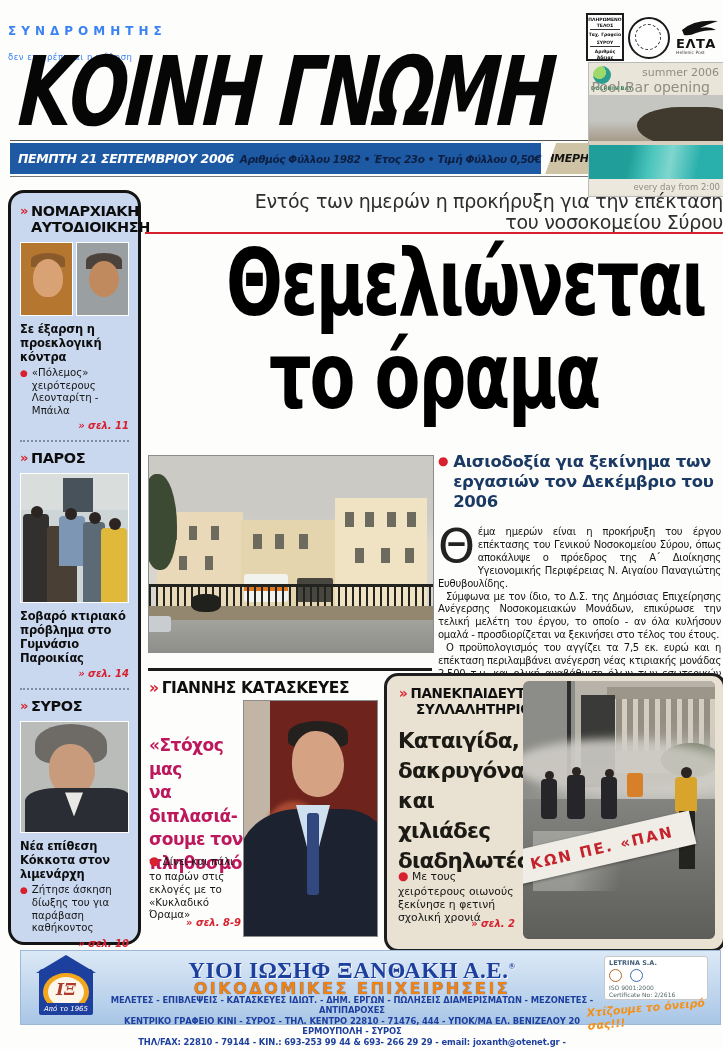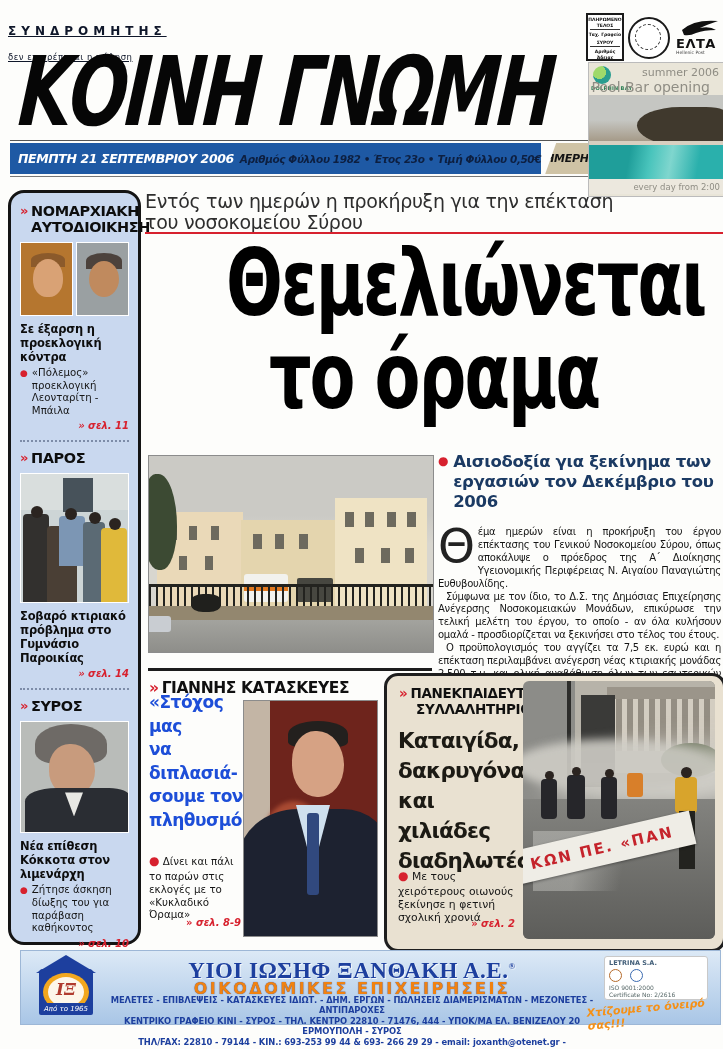--- a/index.html
+++ b/index.html
@@ -2,21 +2,21 @@
 <html><head>
 <meta charset="utf-8">
 <style>
   html,body{margin:0;padding:0;background:#e9e9e9;}
   #page{position:relative;width:723px;height:1049px;background:#fdfdfb;overflow:hidden;
         font-family:"DejaVu Sans",sans-serif;color:#111;}
   .abs{position:absolute;}
   .nw{white-space:nowrap;}
 
   
-  .subscriber{left:8px;top:24px;color:#0f172a;text-decoration:underline;}
+  .subscriber{left:8px;top:24px;color:#3b82f6;}
   .subscriber .s1{font-size:12px;font-weight:bold;letter-spacing:5px;}
   .subscriber .s2{font-size:8.5px;margin-top:14px;letter-spacing:.5px;}
   .masthead{left:16px;top:46px;font-size:96px;line-height:92px;font-weight:bold;font-style:italic;
             letter-spacing:-4px;color:#060606;transform:scaleX(.72) skewX(-6deg);transform-origin:left bottom;}
   .stamp-rect{left:586px;top:13px;width:34px;height:44px;border:2px solid #1a1a1a;background:#fff;
               text-align:center;overflow:hidden;}
   .stamp-rect .t{font-size:4.5px;font-weight:bold;line-height:5.5px;margin-top:2px;}
   .stamp-rect .n{font-size:11px;font-weight:bold;line-height:11px;}
   .stamp-rect .hr{border-top:1px solid #333;margin:1px 2px;}
   .stamp-circle{left:628px;top:17px;width:38px;height:38px;border:2.5px solid #1a1a1a;border-radius:50%;
@@ -47,21 +47,21 @@
   .pool-l2{position:absolute;right:14px;top:16px;font-size:14px;color:#8f8d84;}
   .pool-photo{position:relative;height:84px;background:linear-gradient(#c5c6c2 0 30%,#a59a88 55%,#8f8678 60%);overflow:hidden;}
   .pool-hill{position:absolute;right:-8px;top:12px;width:95px;height:40px;background:#40392d;border-radius:50% 30% 10% 60%;}
   .pool-deck{position:absolute;left:0;top:46px;width:135px;height:5px;background:#d8cfc0;}
   .pool-water{position:absolute;left:0;top:50px;width:135px;height:34px;
               background:linear-gradient(100deg,#1f9e9a 0 30%,#49c4bc 45%,#7fd6ce 60%,#2ab0ac 80%);}
   .pool-foot{height:15px;background:rgba(235,232,222,.92);display:flex;align-items:center;justify-content:flex-end;
              padding-right:4px;font-size:8.5px;color:#8f8d84;}
 
   
-  .kicker{left:145px;top:191px;width:578px;text-align:left;color:#2e2e2e;font-size:19px;line-height:21px;letter-spacing:-.3px;}
+  .kicker{left:145px;top:191px;width:578px;text-align:right;color:#2e2e2e;font-size:19px;line-height:21px;letter-spacing:-.3px;}
   .redline{left:145px;top:232px;width:578px;height:2px;background:#d7212e;}
   .hlwrap{left:145px;top:237px;width:578px;text-align:center;}
   .hl{font-size:93px;font-weight:bold;letter-spacing:-3px;line-height:93px;color:#000;
       transform:scaleX(.72);transform-origin:center top;white-space:nowrap;}
 
   .photo{overflow:hidden;border:1px solid #8c8c8c;background:#ccc;}
   .hospital{left:148px;top:455px;width:284px;height:196px;background:linear-gradient(#cbcac5 0 30%,#d8d6cf 45%);}
   .hosp-bldg{position:absolute;background:#ead9b8;}
   .win{position:absolute;background:#6d6a5e;}
   .hosp-tree{position:absolute;left:-6px;top:18px;width:34px;height:96px;background:#3c4a33;border-radius:40% 60% 50% 50%;}
@@ -83,21 +83,21 @@
   .body p.ind{text-indent:8px;}
   .dropcap{float:left;font-size:47px;line-height:38px;font-weight:400;margin:1px 3px 0 0;color:#222;}
   .pref{color:#d7212e;font-weight:bold;font-style:italic;font-size:10px;text-align:right;margin-top:2px;}
   .pref .chev{font-style:normal;}
 
   
   .sep{left:148px;top:668px;width:284px;height:3px;background:#1c1c1c;}
   .kick{display:flex;align-items:baseline;gap:3px;font-weight:bold;color:#101010;}
   .kick .chev{color:#d7212e;}
   .malt-kick{left:149px;top:679px;font-size:15.5px;letter-spacing:-.4px;}
-  .quote{left:149px;top:691px;width:97px;color:#1d4ed8;font-weight:bold;font-size:17px;line-height:23.5px;letter-spacing:-.5px;}
+  .quote{left:149px;top:734px;width:97px;color:#be185d;font-weight:bold;font-size:17px;line-height:23.5px;letter-spacing:-.5px;}
   .malt-bullet{left:149px;top:852px;width:92px;font-size:10.3px;line-height:12.8px;color:#151515;}
   .malt-ref{left:149px;top:915px;width:92px;}
   .malt-photo{left:243px;top:700px;width:133px;height:235px;background:#6e241c;}
   .mp-band{position:absolute;left:0;top:0;width:26px;height:235px;background:#c3b5a5;}
   .mp-glow{position:absolute;left:20px;top:100px;width:60px;height:70px;background:#a84a32;border-radius:50%;filter:blur(2px);}
   .mp-face{position:absolute;left:48px;top:30px;width:52px;height:66px;background:#d6a284;border-radius:46% 54% 50% 50%;}
   .mp-hair{position:absolute;left:44px;top:20px;width:60px;height:26px;background:#23201e;border-radius:50% 50% 20% 20%;}
   .mp-suit{position:absolute;left:-6px;top:108px;width:150px;height:130px;background:#1d2230;border-radius:40% 30% 0 0;}
   .mp-shirt{position:absolute;left:52px;top:104px;width:34px;height:52px;background:#cfe0ee;clip-path:polygon(0 0,100% 0,60% 100%,40% 100%);}
   .mp-tie{position:absolute;left:63px;top:112px;width:12px;height:82px;background:#31497e;border-radius:3px;}
@@ -396,21 +396,21 @@
           <div class="face"></div>
         </div>
         <div class="sb-photo p2">
           <div class="hair"></div>
           <div class="face"></div>
         </div>
       </div>
       <div class="sb-hl">Σε έξαρση η προεκλογική κόντρα</div>
       <div class="sb-bullet">
         <span class="dot" style="color:#d7212e">●</span>
-        <span>«Πόλεμος» προεκλογική Λεονταρίτη - Μπάιλα</span>
+        <span>«Πόλεμος» χειρότερους Λεονταρίτη - Μπάιλα</span>
       </div>
       <div class="sb-ref">
         <span>»</span>
         <span>σελ. 11</span>
       </div>
       <div class="sb-div"></div>
     </div>
 
     <div>
       <div class="sb-head">

